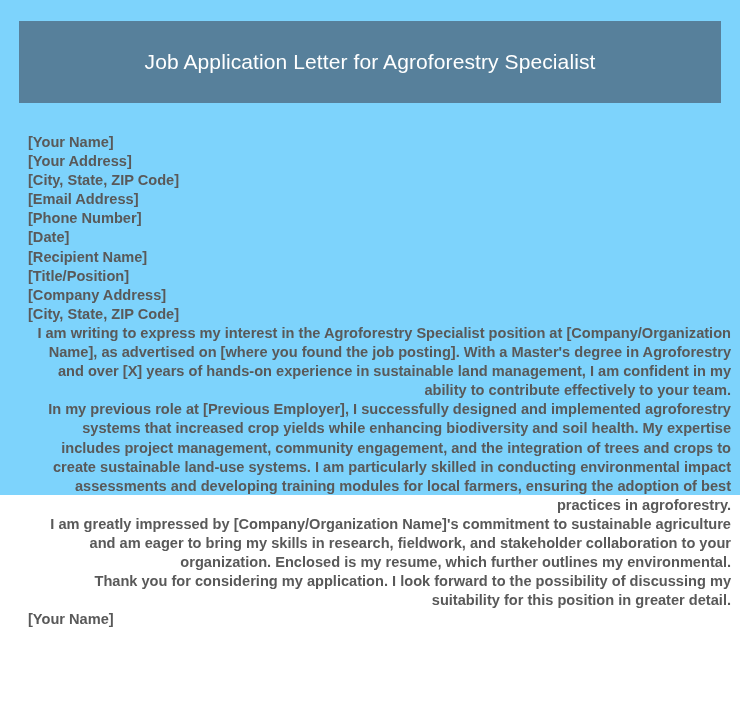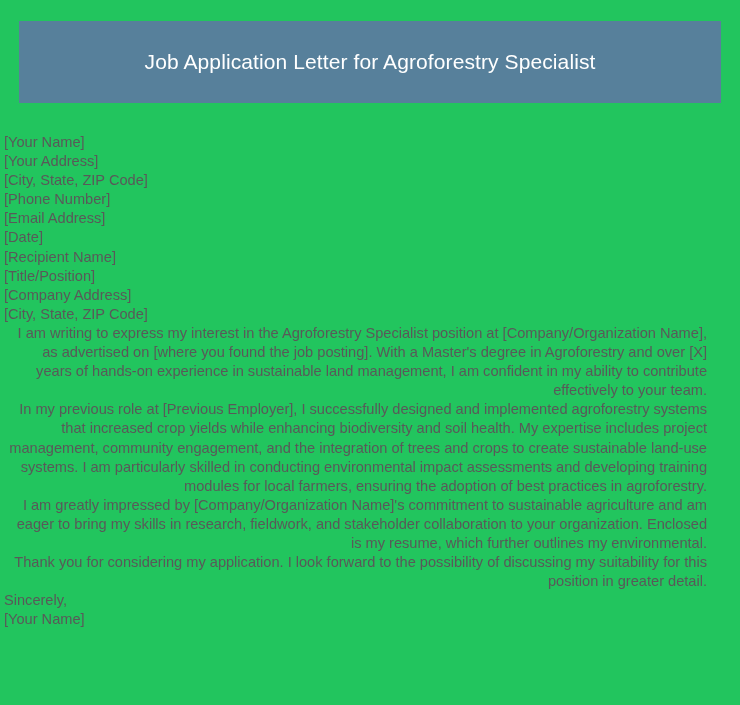--- a/index.html
+++ b/index.html
@@ -9,22 +9,22 @@
   body {
     width: 740px;
     height: 705px;
     background: #ffffff;
     font-family: "Liberation Sans", sans-serif;
     overflow: hidden;
   }
   #document-page {
     position: relative;
     width: 740px;
-    height: 705px;
-    background: #22c55e;
+    height: 495px;
+    background: #7dd3fc;
   }
   #letter-header-banner {
     position: absolute;
     left: 19px;
     top: 21px;
     width: 702px;
     height: 82px;
     background: #57809b;
     display: flex;
     align-items: center;
@@ -35,27 +35,28 @@
     color: #ffffff;
     font-size: 21px;
     font-weight: 400;
     letter-spacing: 0.1px;
     line-height: 1.2;
     text-align: center;
     font-family: "Liberation Sans", sans-serif;
   }
   #letter-body {
     position: absolute;
-    left: 4px;
+    left: 28px;
     top: 133px;
     width: 703px;
     color: #595959;
     font-size: 14.6px;
     line-height: 19.1px;
     font-family: "Liberation Sans", sans-serif;
+    font-weight: bold;
   }
   .letter-line {
     white-space: pre-wrap;
     word-wrap: break-word;
     margin: 0;
     padding: 0;
   }
   .letter-paragraph {
     margin: 0;
     padding: 0;
@@ -70,38 +71,37 @@
   <div id="letter-header-banner">
     <div id="letter-title">Job Application Letter for Agroforestry Specialist</div>
   </div>
 
   <div id="letter-body">
 
     <div>
       <div class="letter-line">[Your Name]</div>
       <div class="letter-line">[Your Address]</div>
       <div class="letter-line">[City, State, ZIP Code]</div>
+      <div class="letter-line">[Email Address]</div>
       <div class="letter-line">[Phone Number]</div>
-      <div class="letter-line">[Email Address]</div>
       <div class="letter-line">[Date]</div>
     </div>
 
     <div>
       <div class="letter-line">[Recipient Name]</div>
       <div class="letter-line">[Title/Position]</div>
       <div class="letter-line">[Company Address]</div>
       <div class="letter-line">[City, State, ZIP Code]</div>
     </div>
 
 
     <div>
       <p class="letter-paragraph">I am writing to express my interest in the Agroforestry Specialist position at [Company/Organization Name], as advertised on [where you found the job posting]. With a Master's degree in Agroforestry and over [X] years of hands-on experience in sustainable land management, I am confident in my ability to contribute effectively to your team.</p>
       <p class="letter-paragraph">In my previous role at [Previous Employer], I successfully designed and implemented agroforestry systems that increased crop yields while enhancing biodiversity and soil health. My expertise includes project management, community engagement, and the integration of trees and crops to create sustainable land-use systems. I am particularly skilled in conducting environmental impact assessments and developing training modules for local farmers, ensuring the adoption of best practices in agroforestry.</p>
       <p class="letter-paragraph">I am greatly impressed by [Company/Organization Name]'s commitment to sustainable agriculture and am eager to bring my skills in research, fieldwork, and stakeholder collaboration to your organization. Enclosed is my resume, which further outlines my environmental.</p>
       <p class="letter-paragraph">Thank you for considering my application. I look forward to the possibility of discussing my suitability for this position in greater detail.</p>
     </div>
 
-    <div class="letter-line">Sincerely,</div>
     <div class="letter-line">[Your Name]</div>
 
   </div>
 
 </div>
 
 </body></html>

